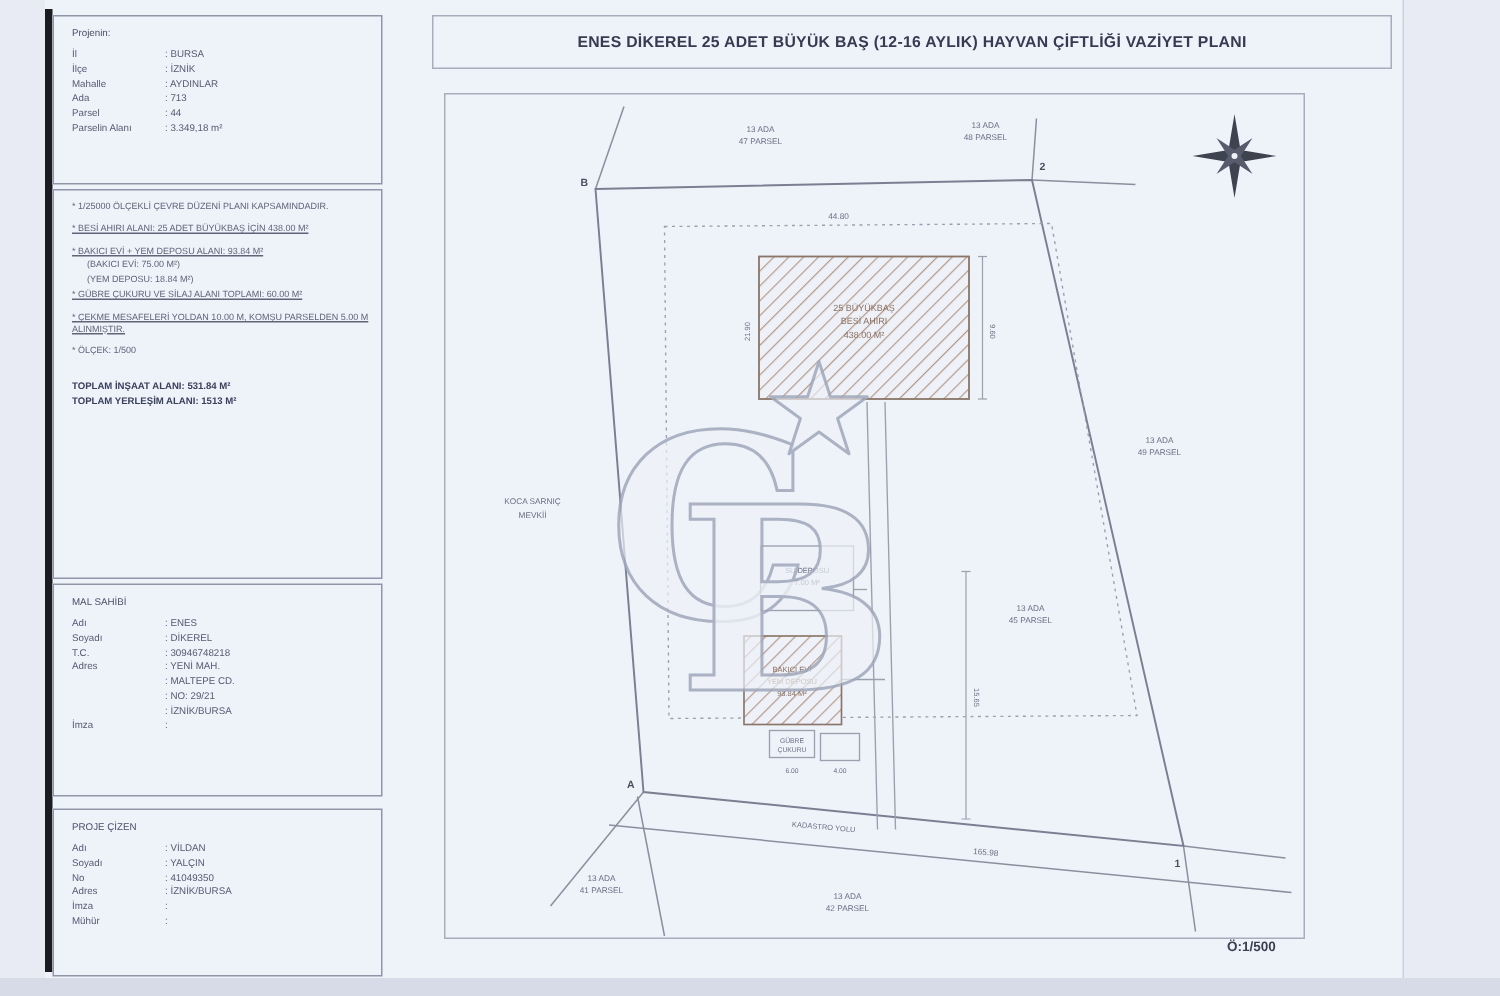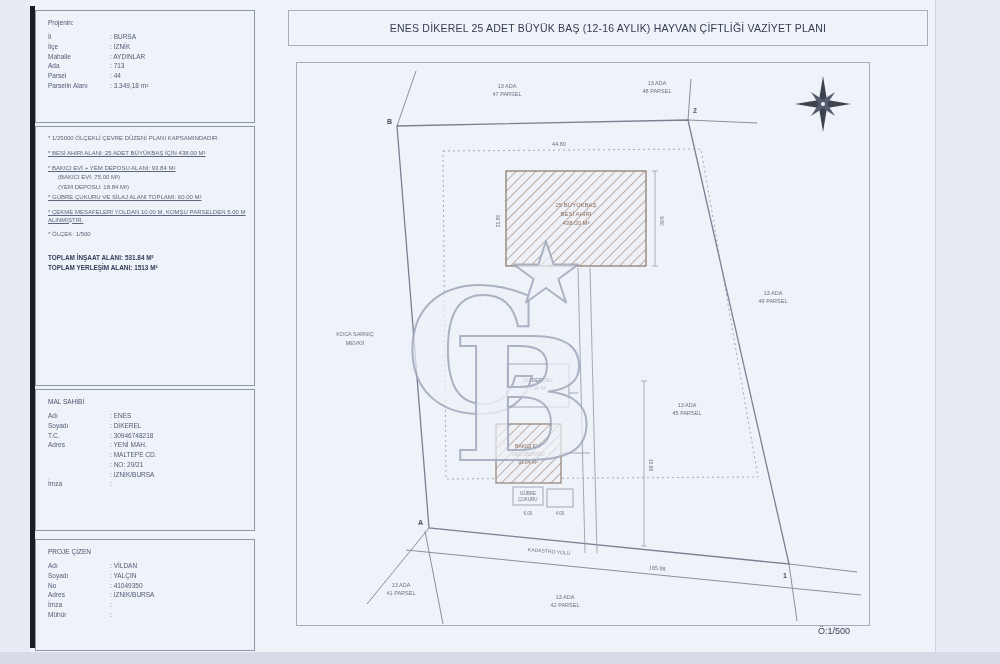--- a/index.html
+++ b/index.html
@@ -21,24 +21,24 @@
   .box-heading{font-size:6.5px;color:#4a5168;margin-bottom:6px;}
   .note{font-size:6px;line-height:1.3;color:#5e6579;margin-bottom:7px;}
   .note.underline{text-decoration:underline;}
   .note.indent{margin:0 0 2px 10px;}
   .note.tight{margin-bottom:2px;}
   .total{font-size:6.4px;font-weight:bold;color:#39405c;line-height:1.5;}
   #totals{margin-top:14px;}
   #title-box{position:absolute;left:288px;top:10px;width:640px;height:36px;
              border:1px solid #a7adbc;display:flex;align-items:center;justify-content:center;
              box-sizing:border-box;}
-  #title-box span{font-size:10.5px;font-weight:normal;color:#363b52;letter-spacing:.2px;}
+  #title-box span{font-size:10.5px;font-weight:bold;color:#363b52;letter-spacing:.2px;}
   #drawing-box{position:absolute;left:296px;top:62px;width:572px;height:562px;
                border:1px solid #a7adbc;box-sizing:content-box;}
-  #scale-label{position:absolute;left:818px;top:626px;font-size:9px;font-weight:normal;color:#3a3f52;}
+  #scale-label{position:absolute;left:818px;top:626px;font-size:9px;font-weight:bold;color:#3a3f52;}
   text{font-family:"Liberation Sans",sans-serif;}
   .wm-letter{font-family:"DejaVu Serif",serif;font-weight:bold;}
 </style>
 </head>
 <body>
 
 <div id="canvas">
   <div id="sheet"></div>
   <div id="leftbar"></div>
 

